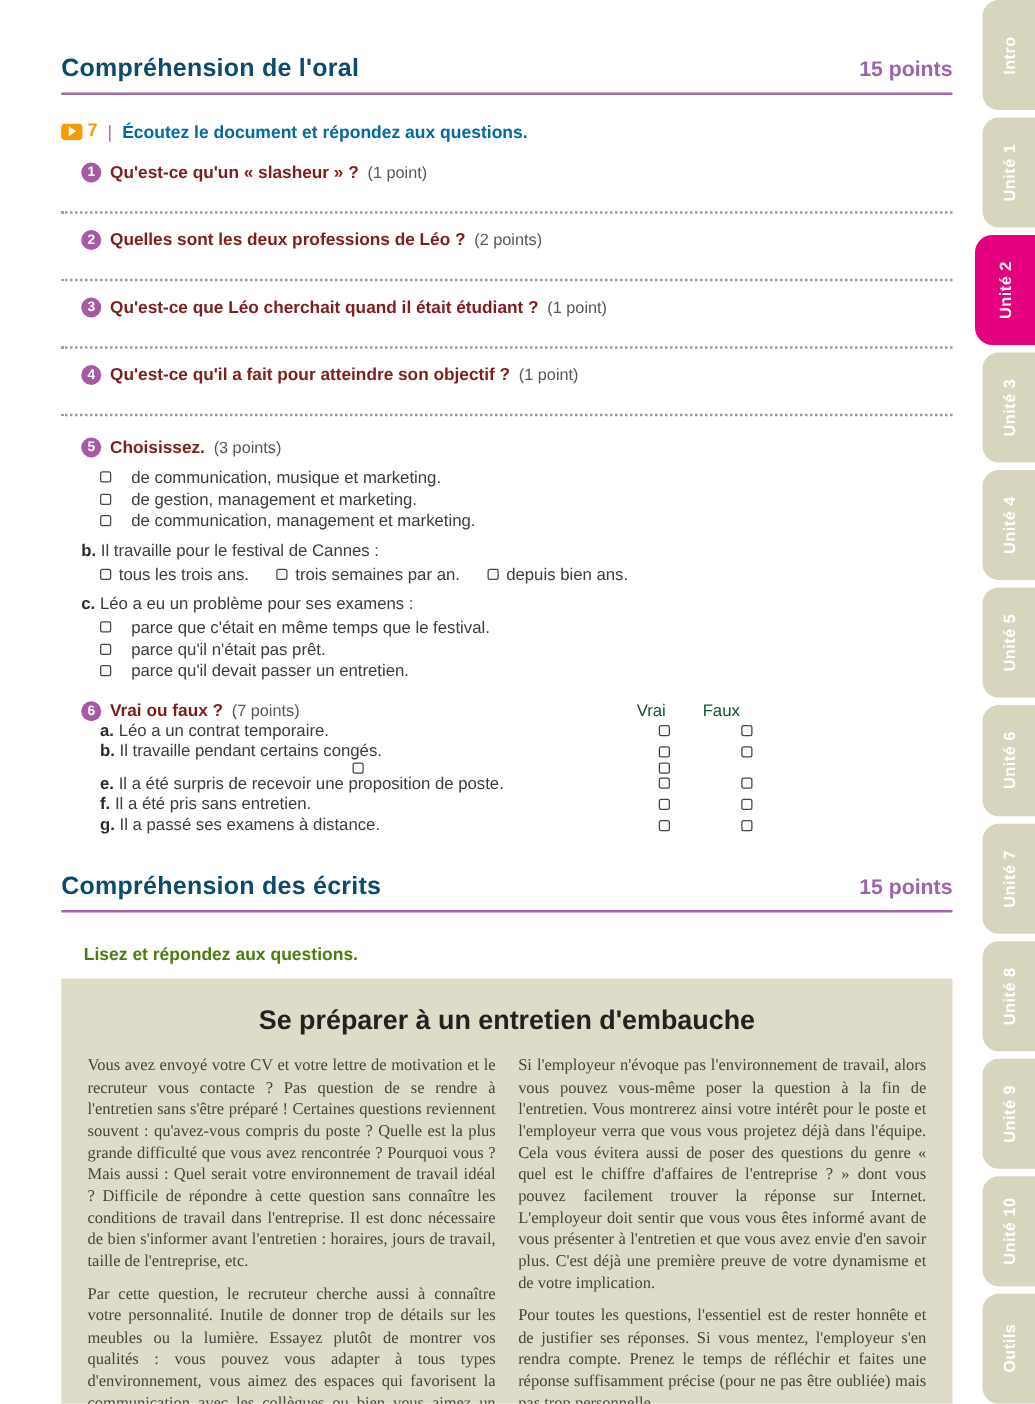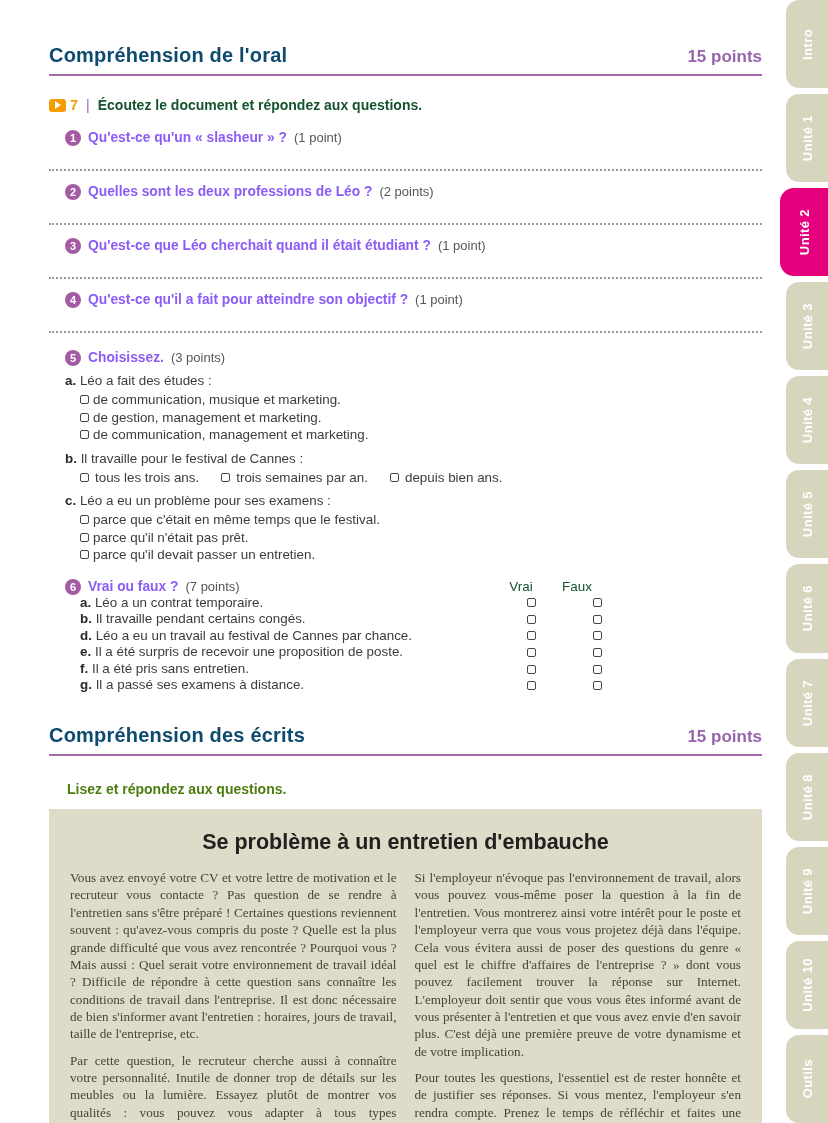--- a/index.html
+++ b/index.html
@@ -24,39 +24,39 @@
   .head-oral { margin-top:44px; }
 
   
   .exo-line { margin-top:21px; display:flex; align-items:center; gap:6px; font-size:14px; }
   .audio-badge { display:inline-flex; align-items:center; justify-content:center;
     width:17px; height:13px; background:#f59c00; border-radius:3px; }
   .audio-badge .tri { width:0; height:0; border-left:6px solid #fff;
     border-top:4px solid transparent; border-bottom:4px solid transparent; margin-left:1px; }
   .exo-num { color:#f59c00; font-weight:bold; font-size:14.5px; margin-left:-2px; }
   .exo-sep { color:#9a64ad; font-weight:300; padding:0 2px; }
-  .exo-instruction { color:#14532d; font-weight:bold; font-size:14px; }
+  .exo-instruction { color:#0369a1; font-weight:bold; font-size:14px; }
 
   
   .question { display:flex; align-items:baseline; gap:7px; margin-left:16px; }
   .qbadge { flex:0 0 auto; width:16px; height:16px; border-radius:50%;
     background:#a55fa0; background:#a55ba4; color:#fff; font-size:11px; font-weight:bold;
     display:inline-flex; align-items:center; justify-content:center; align-self:center; }
-  .qtext { font-weight:bold; color:#8b5cf6; font-size:13.8px; }
+  .qtext { font-weight:bold; color:#7f1d1d; font-size:13.8px; }
   .qpoints { color:#575756; font-size:13px; }
   .answer-line { margin-top:23px; border-bottom:2px dotted #9b9b99; height:1px; }
   .q-block { margin-top:13px; }
   .q1 { margin-top:17px; }
 
   
   .q5 { margin-top:17px; }
   .choice-group { margin-top:7px; margin-left:16px; font-size:13.4px; }
   .choice-stem .letter { font-weight:bold; color:#2b2a29; }
   .choice-options { margin-left:15px; margin-top:3px; }
-  .option { display:flex; align-items:baseline; gap:4px; line-height:17.5px; }
+  .option { display:flex; align-items:baseline; gap:16px; line-height:17.5px; }
   .options-inline { display:flex; gap:22px; }
   .options-inline .option { gap:6px; }
   .cb { flex:0 0 auto; width:9px; height:9px; border:1.6px solid #454543;
     border-radius:2px; position:relative; top:0px; align-self:center; }
 
   
   .q6 { margin-top:15px; }
   .vf-grid { display:grid; grid-template-columns:428px 56px 56px 1fr; margin-left:16px; }
   .vf-head { align-items:baseline; }
   .vf-title-cell { display:flex; align-items:baseline; gap:7px; }
@@ -134,24 +134,20 @@
     </div>
     <div class="answer-line"></div>
 
     <div class="question q5">
       <span class="qbadge">5</span>
       <span class="qtext">Choisissez.</span>
       <span class="qpoints">(3 points)</span>
     </div>
 
     <div class="choice-group">
-      <div class="choice-stem">
-        <span class="letter">a.</span>
-        <span>Léo a fait des études :</span>
-      </div>
       <div class="choice-options">
         <div class="option">
           <span class="cb"></span>
           <span>de communication, musique et marketing.</span>
         </div>
         <div class="option">
           <span class="cb"></span>
           <span>de gestion, management et marketing.</span>
         </div>
         <div class="option">
@@ -229,21 +225,20 @@
         <div class="vf-label"><span class="letter">b.</span> <span>Il travaille pendant certains congés.</span></div>
         <div class="vf-box-cell">
             <span class="cb"></span>
           </div>
         <div class="vf-box-cell">
             <span class="cb"></span>
           </div>
         <div></div>
       </div>
       <div class="vf-grid vf-row" style="display:grid">
-        <div class="vf-label"><span class="letter">d.</span> <span>Léo a eu un travail au festival de Cannes par chance.</span></div>
         <div class="vf-box-cell">
             <span class="cb"></span>
           </div>
         <div class="vf-box-cell">
             <span class="cb"></span>
           </div>
         <div></div>
       </div>
       <div class="vf-grid vf-row" style="display:grid">
         <div class="vf-label"><span class="letter">e.</span> <span>Il a été surpris de recevoir une proposition de poste.</span></div>
@@ -279,21 +274,21 @@
 
     <div class="section-head head-ecrits">
       <span class="section-title">Compréhension des écrits</span>
       <span class="section-points">15 points</span>
     </div>
     <hr class="section-rule">
 
     <div class="read-instruction">Lisez et répondez aux questions.</div>
 
     <div class="article-box">
-      <div class="article-title">Se problème à un entretien d'embauche</div>
+      <div class="article-title">Se préparer à un entretien d'embauche</div>
       <div class="article-cols">
         <div class="article-col">
           <p>Vous avez envoyé votre CV et votre lettre de motivation et le recruteur vous contacte ? Pas question de se rendre à l'entretien sans s'être préparé ! Certaines questions reviennent souvent : qu'avez-vous compris du poste ? Quelle est la plus grande difficulté que vous avez rencontrée ? Pourquoi vous ? Mais aussi : Quel serait votre environnement de travail idéal ? Difficile de répondre à cette question sans connaître les conditions de travail dans l'entreprise. Il est donc nécessaire de bien s'informer avant l'entretien : horaires, jours de travail, taille de l'entreprise, etc.</p>
           <p>Par cette question, le recruteur cherche aussi à connaître votre personnalité. Inutile de donner trop de détails sur les meubles ou la lumière. Essayez plutôt de montrer vos qualités : vous pouvez vous adapter à tous types d'environnement, vous aimez des espaces qui favorisent la communication avec les collègues ou bien vous aimez un espace structuré pour faciliter l'organisation ? C'est le moment de le montrer.</p>
         </div>
         <div class="article-col">
           <p>Si l'employeur n'évoque pas l'environnement de travail, alors vous pouvez vous-même poser la question à la fin de l'entretien. Vous montrerez ainsi votre intérêt pour le poste et l'employeur verra que vous vous projetez déjà dans l'équipe. Cela vous évitera aussi de poser des questions du genre « quel est le chiffre d'affaires de l'entreprise ? » dont vous pouvez facilement trouver la réponse sur Internet. L'employeur doit sentir que vous vous êtes informé avant de vous présenter à l'entretien et que vous avez envie d'en savoir plus. C'est déjà une première preuve de votre dynamisme et de votre implication.</p>
           <p>Pour toutes les questions, l'essentiel est de rester honnête et de justifier ses réponses. Si vous mentez, l'employeur s'en rendra compte. Prenez le temps de réfléchir et faites une réponse suffisamment précise (pour ne pas être oubliée) mais pas trop personnelle.</p>
         </div>
       </div>

